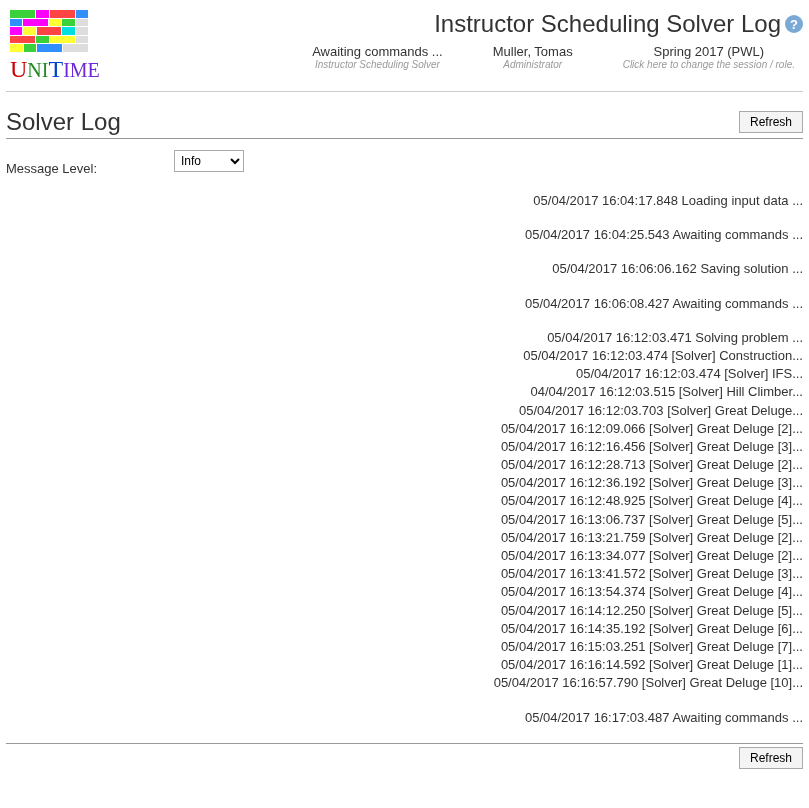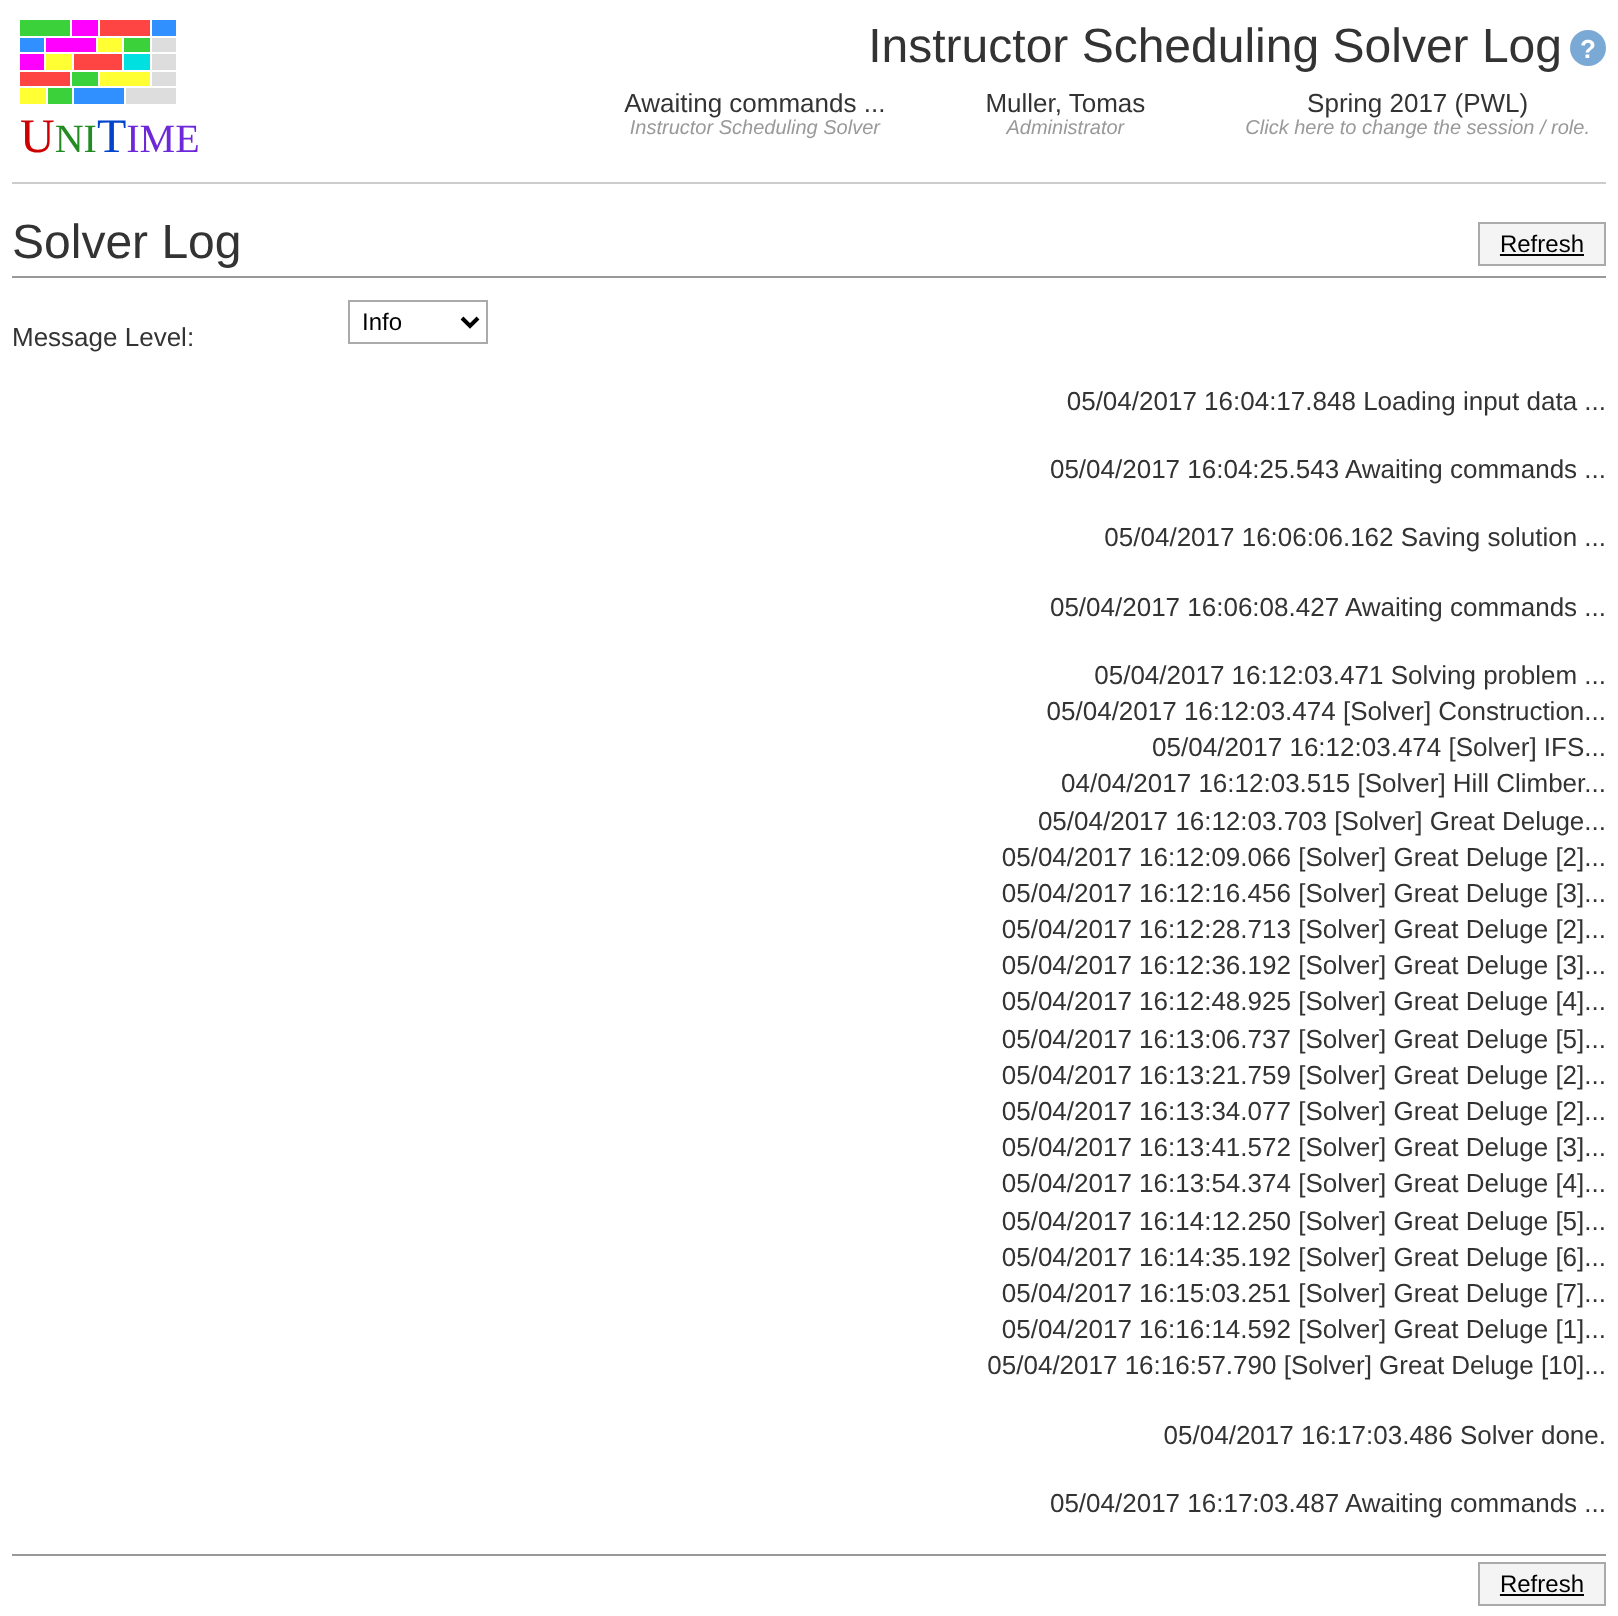--- a/index.html
+++ b/index.html
@@ -100,21 +100,20 @@
     .section-title {
       font-size: 24px;
       font-weight: normal;
     }
     .btn {
       background: #f4f4f4;
       border: 1px solid #aaa;
       padding: 3px 10px;
       font-size: 12px;
       cursor: pointer;
-      text-decoration: underline;
       font-family: inherit;
     }
     .form-row {
       display: flex;
       align-items: center;
       gap: 18px;
       margin-bottom: 4px;
     }
     .form-label {
       width: 150px;
@@ -250,23 +249,20 @@
         <div class="log-line"><span class="log-ts">05/04/2017 16:13:34.077</span><span> [Solver] Great Deluge [2]...</span></div>
         <div class="log-line"><span class="log-ts">05/04/2017 16:13:41.572</span><span> [Solver] Great Deluge [3]...</span></div>
         <div class="log-line"><span class="log-ts">05/04/2017 16:13:54.374</span><span> [Solver] Great Deluge [4]...</span></div>
         <div class="log-line"><span class="log-ts">05/04/2017 16:14:12.250</span><span> [Solver] Great Deluge [5]...</span></div>
         <div class="log-line"><span class="log-ts">05/04/2017 16:14:35.192</span><span> [Solver] Great Deluge [6]...</span></div>
         <div class="log-line"><span class="log-ts">05/04/2017 16:15:03.251</span><span> [Solver] Great Deluge [7]...</span></div>
         <div class="log-line"><span class="log-ts">05/04/2017 16:16:14.592</span><span> [Solver] Great Deluge [1]...</span></div>
         <div class="log-line"><span class="log-ts">05/04/2017 16:16:57.790</span><span> [Solver] Great Deluge [10]...</span></div>
       </div>
       <div class="log-block">
-        <div class="log-line"><span class="log-ts">05/04/2017 16:17:03.486</span><span> Solver done.</span></div>
-      </div>
-      <div class="log-block">
         <div class="log-line"><span class="log-ts">05/04/2017 16:17:03.487</span><span> Awaiting commands ...</span></div>
       </div>
     </div>
 
   <div class="footer-bar">
     <button class="btn">Refresh</button>
   </div>
 </div>
 
 </body></html>

